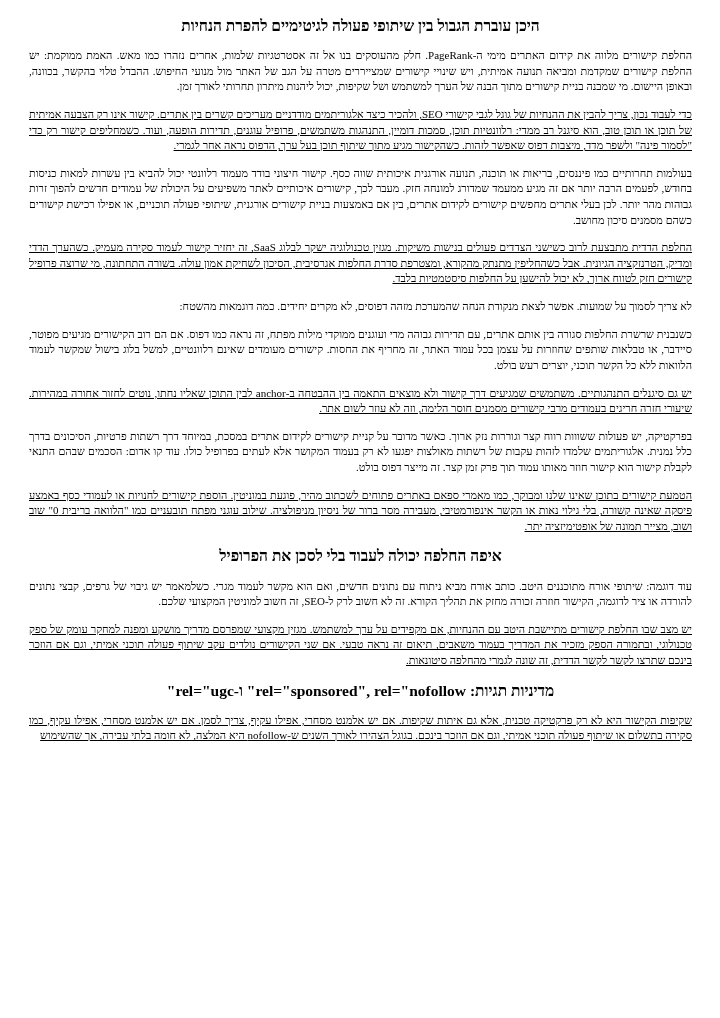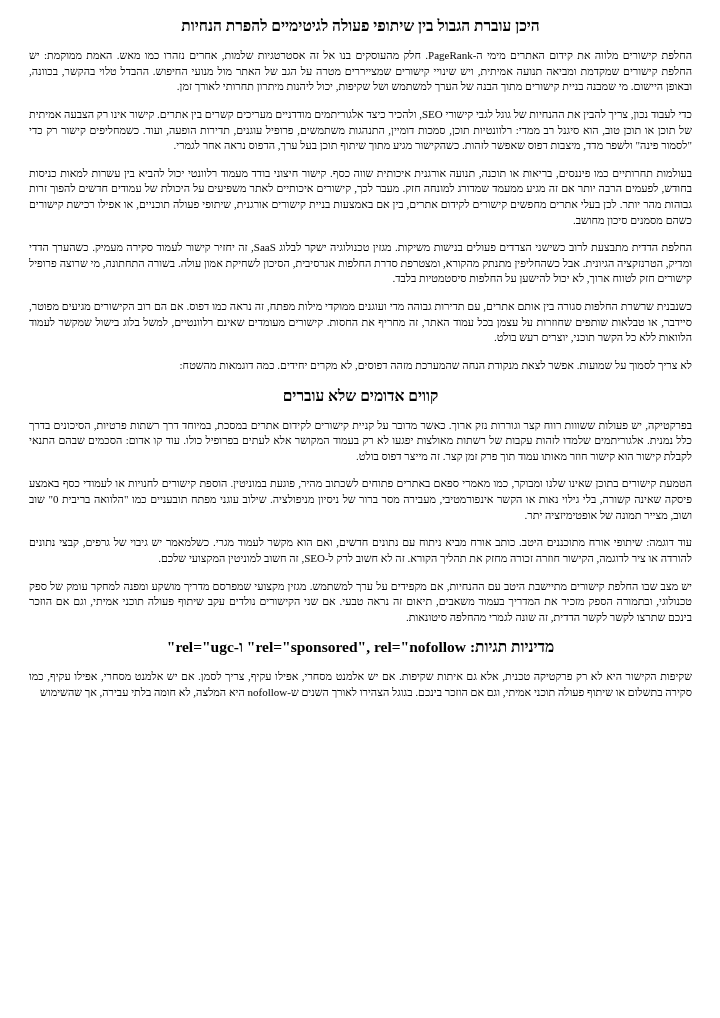--- a/index.html
+++ b/index.html
@@ -37,20 +37,21 @@
   p.para {
     font-size: 11px;
     line-height: 1.42;
     text-align: justify;
     margin: 12px 0 8px 0;
     padding: 0;
     text-indent: 0;
   }
   p.para:last-child {
     margin-bottom: 0;
+    text-decoration: underline;
   }
   .section {
     margin-bottom: 12px;
   }
   .section.first {
     margin-top: 2px;
   }
   .section-title + .block {
     margin-top: 0;
   }
@@ -70,34 +71,35 @@
 
   <div class="section">
     <div class="block">
       <p class="para">בעולמות תחרותיים כמו פיננסים, בריאות או תוכנה, תנועה אורגנית איכותית שווה כסף. קישור חיצוני בודד מעמוד רלוונטי יכול להביא בין עשרות למאות כניסות בחודש, לפעמים הרבה יותר אם זה מגיע ממעמד שמדורג למונחה חזק. מעבר לכך, קישורים איכותיים לאתר משפיעים על היכולת של עמודים חדשים להפוך זרות גבוהות מהר יותר. לכן בעלי אתרים מחפשים קישורים לקידום אתרים, בין אם באמצעות בניית קישורים אורגנית, שיתופי פעולה תוכניים, או אפילו רכישת קישורים כשהם מסמנים סיכון מחושב.</p>
       <p class="para">החלפת הדדית מתבצעת לרוב כשישני הצדדים פעולים בנישות משיקות. מגזין טכנולוגיה ישקר לבלוג SaaS, זה יחזיר קישור לעמוד סקירה מעמיק. כשהערך הדדי ומדיק, הטרנזקציה הגיונית. אבל כשהחליפין מתנתק מהקורא, ומצטרפת סדרת החלפות אגרסיבית, הסיכון לשחיקת אמון עולה. בשורה התחתונה, מי שרוצה פרופיל קישורים חזק לטווח ארוך, לא יכול להישען על החלפות סיסטמטיות בלבד.</p>
     </div>
   </div>
 
   <div class="section">
     <div class="block">
+      <p class="para">לא צריך לסמוך על שמועות. אפשר לצאת מנקודת הנחה שהמערכת מזהה דפוסים, לא מקרים יחידים. כמה דוגמאות מהשטח:</p>
       <p class="para">כשנבנית שרשרת החלפות סגורה בין אותם אתרים, עם תדירות גבוהה מדי ועוגנים ממוקדי מילות מפתח, זה נראה כמו דפוס. אם הם רוב הקישורים מגיעים מפוטר, סיידבר, או טבלאות שותפים שחוזרות על עצמן בכל עמוד האתר, זה מחריף את החסות. קישורים מעומדים שאינם רלוונטיים, למשל בלוג בישול שמקשר לעמוד הלוואות ללא כל הקשר תוכני, יוצרים רעש בולט.</p>
-      <p class="para">לא צריך לסמוך על שמועות. אפשר לצאת מנקודת הנחה שהמערכת מזהה דפוסים, לא מקרים יחידים. כמה דוגמאות מהשטח:</p>
+      <p class="para">יש גם סיגנלים התנהגותיים. משתמשים שמגיעים דרך קישור ולא מוצאים התאמה בין ההבטחה ב-anchor לבין התוכן שאליו נחתו, נוטים לחזור אחורה במהירות. שיעורי חזרה חריגים בעמודים מרבי קישורים מסמנים חוסר הלימה, וזה לא עוזר לשום אתר.</p>
     </div>
   </div>
 
   <div class="section">
-    <h2 class="section-title">קווים אדומים שלא עוברים</h2>
     <div class="block">
       <p class="para">בפרקטיקה, יש פעולות ששווות רווח קצר וגוררות נזק ארוך. כאשר מדובר על קניית קישורים לקידום אתרים במסכת, במיוחד דרך רשתות פרטיות, הסיכונים בדרך כלל נמנית. אלגוריתמים שלמדו לזהות עקבות של רשתות מאולצות יפגעו לא רק בעמוד המקושר אלא לעתים בפרופיל כולו. עוד קו אדום: הסכמים שבהם התנאי לקבלת קישור הוא קישור חוזר מאותו עמוד תוך פרק זמן קצר. זה מייצר דפוס בולט.</p>
       <p class="para">הטמעת קישורים בתוכן שאינו שלנו ומבוקר, כמו מאמרי ספאם באתרים פתוחים לשכתוב מהיר, פוגעת במוניטין. הוספת קישורים לחנויות או לעמודי כסף באמצע פיסקה שאינה קשורה, בלי גילוי נאות או הקשר אינפורמטיבי, מעבירה מסר ברור של ניסיון מניפולציה. שילוב עוגני מפתח תובעניים כמו "הלוואה בריבית 0" שוב ושוב, מצייר תמונה של אופטימיזציה יתר.</p>
     </div>
   </div>
 
   <div class="section">
+    <h2 class="section-title">איפה החלפה יכולה לעבוד בלי לסכן את הפרופיל</h2>
     <div class="block">
       <p class="para">עוד דוגמה: שיתופי אורח מתוכננים היטב. כותב אורח מביא ניתוח עם נתונים חדשים, ואם הוא מקשר לעמוד מגרי. כשלמאמר יש גיבוי של גרפים, קבצי נתונים להורדה או ציר לדוגמה, הקישור חוזרה זכורה מחזק את תהליך הקורא. זה לא חשוב לרק ל-SEO, זה חשוב למוניטין המקצועי שלכם.</p>
       <p class="para">יש מצב שבו החלפת קישורים מתיישבת היטב עם ההנחיות, אם מקפידים על ערך למשתמש. מגזין מקצועי שמפרסם מדריך מושקע ומפנה למחקר עומק של ספק טכנולוגי, ובתמורה הספק מזכיר את המדריך בעמוד משאבים, תיאום זה נראה טבעי. אם שני הקישורים נולדים עקב שיתוף פעולה תוכני אמיתי, וגם אם הוזכר בינכם שתרצו לקשר לקשר הדדית, זה שונה לגמרי מהחלפה סיטונאות.</p>
     </div>
   </div>
 
   <div class="section">
     <h2 class="section-title tags">מדיניות תגיות: rel="sponsored", rel="nofollow" ו-rel="ugc"</h2>
     <div class="block">
       <p class="para">שקיפות הקישור היא לא רק פרקטיקה טכנית, אלא גם איתות שקיפות. אם יש אלמנט מסחרי, אפילו עקיף, צריך לסמן. אם יש אלמנט מסחרי, אפילו עקיף, כמו סקירה בתשלום או שיתוף פעולה תוכני אמיתי, וגם אם הוזכר בינכם. בגוגל הצהירו לאורך השנים ש-nofollow היא המלצה, לא חומה בלתי עבירה, אך שהשימוש</p>

